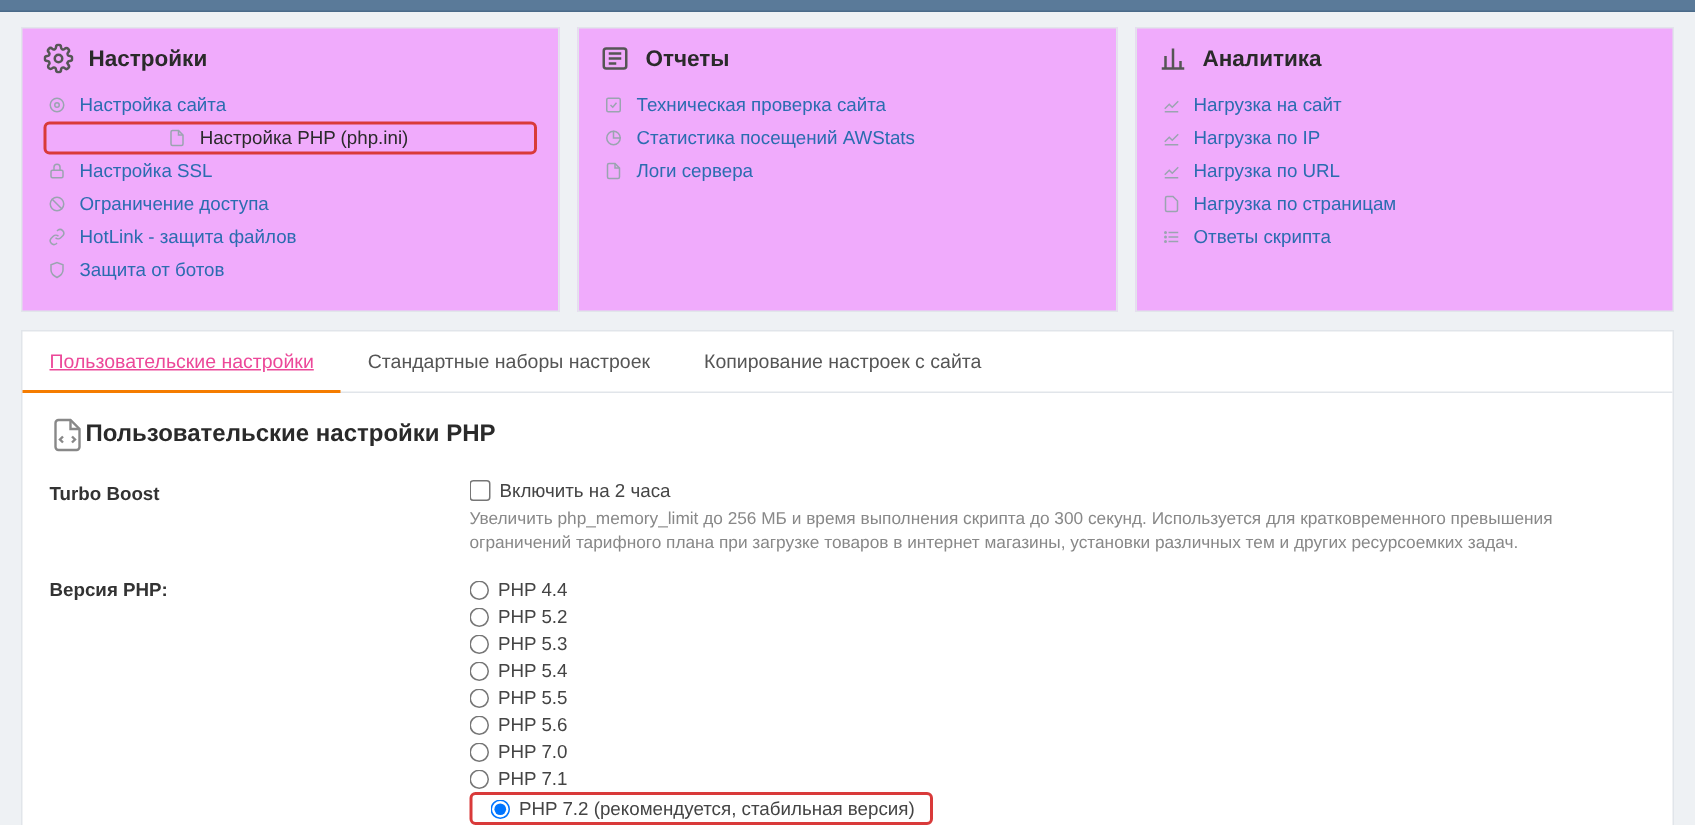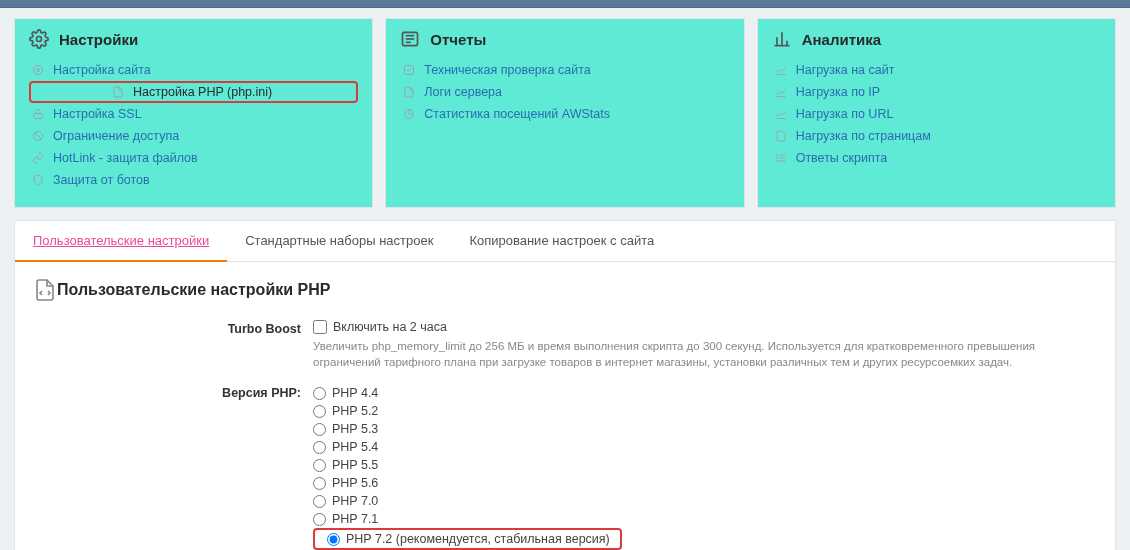--- a/index.html
+++ b/index.html
@@ -10,21 +10,21 @@
     color: #333;
     width: 1130px;
   }
   .top-bar { height: 8px; background: #5a7a99; border-bottom: 1px solid #4a6a89; }
   .panels {
     display: flex;
     gap: 12px;
     padding: 10px 14px 12px 14px;
   }
   .panel {
-    background: #5eead4;
+    background: #f0abfc;
     border: 1px solid #e1e5ea;
     flex: 1;
     padding: 10px 14px 16px 14px;
   }
   .panel-header {
     display: flex;
     align-items: center;
     gap: 10px;
     margin-bottom: 10px;
   }
@@ -90,21 +90,20 @@
     margin-bottom: 18px;
   }
   .content-title .ct-icon { color: #888; }
   .content-title h2 { font-size: 16px; font-weight: 600; color: #2a2a2a; }
   .form-row {
     display: flex;
     margin-bottom: 14px;
   }
   .form-label {
     width: 280px;
-    text-align: right;
     padding-right: 12px;
     font-size: 12.5px;
     color: #333;
     font-weight: bold;
     padding-top: 2px;
   }
   .form-field { flex: 1; font-size: 12.5px; color: #444; }
   .checkbox-line { display: flex; align-items: center; gap: 6px; margin-bottom: 4px; }
   .checkbox-line input { width: 14px; height: 14px; }
   .hint { color: #888; font-size: 11.5px; line-height: 1.4; max-width: 800px; }
@@ -218,34 +217,34 @@
             <svg width="12" height="12" viewBox="0 0 24 24" fill="none" stroke="currentColor" stroke-width="2">
               <rect x="3" y="3" width="18" height="18" rx="2"></rect>
               <polyline points="8 12 11 15 16 9"></polyline>
             </svg>
           </span>
         <a href="#">Техническая проверка сайта</a>
       </li>
       <li>
         <span class="li-icon">
             <svg width="12" height="12" viewBox="0 0 24 24" fill="none" stroke="currentColor" stroke-width="2">
+              <path d="M21 12A9 9 0 1 1 12 3v9z"></path>
+              <path d="M21 12A9 9 0 0 0 12 3"></path>
+            </svg>
+          </span>
+        <a href="#">Статистика посещений AWStats</a>
+      </li>
+      <li>
+        <span class="li-icon">
+            <svg width="12" height="12" viewBox="0 0 24 24" fill="none" stroke="currentColor" stroke-width="2">
               <path d="M14 2H6a2 2 0 0 0-2 2v16a2 2 0 0 0 2 2h12a2 2 0 0 0 2-2V8z"></path>
               <polyline points="14 2 14 8 20 8"></polyline>
             </svg>
           </span>
         <a href="#">Логи сервера</a>
-      </li>
-      <li>
-        <span class="li-icon">
-            <svg width="12" height="12" viewBox="0 0 24 24" fill="none" stroke="currentColor" stroke-width="2">
-              <path d="M21 12A9 9 0 1 1 12 3v9z"></path>
-              <path d="M21 12A9 9 0 0 0 12 3"></path>
-            </svg>
-          </span>
-        <a href="#">Статистика посещений AWStats</a>
       </li>
     </ul>
   </div>
 
   <div class="panel">
     <div class="panel-header">
       <span class="hdr-icon">
         <svg width="20" height="20" viewBox="0 0 24 24" fill="none" stroke="currentColor" stroke-width="2">
             <line x1="6" y1="20" x2="6" y2="10"></line>
             <line x1="12" y1="20" x2="12" y2="4"></line>

